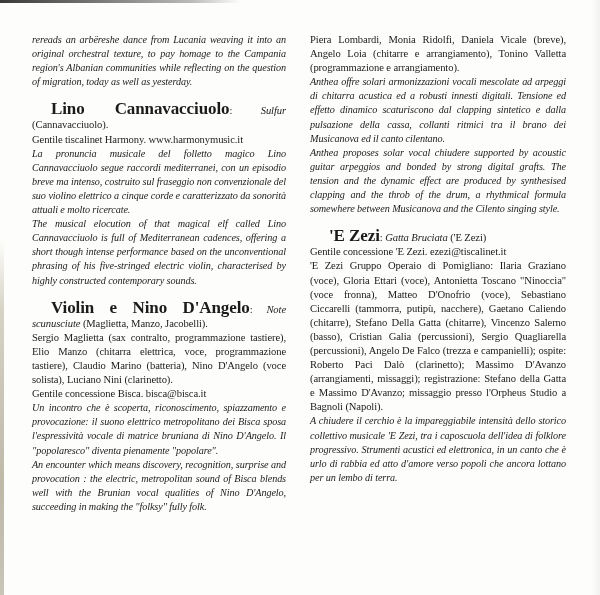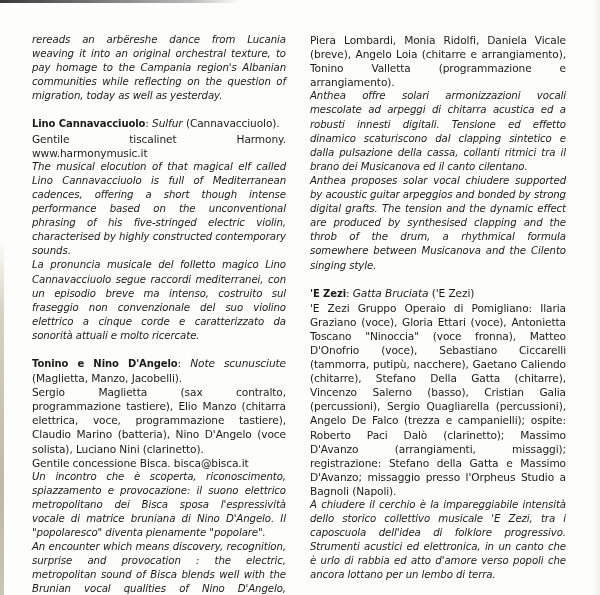--- a/index.html
+++ b/index.html
@@ -23,61 +23,62 @@
     background: linear-gradient(90deg, #fdfdfb 0%, #f1f1ef 100%);
   }
   .col {
     position: absolute; top: 33px;
     font-size: 10.2px; line-height: 14.1px;
     text-align: justify;
     letter-spacing: -0.1px;
   }
   .col.left { left: 32px; width: 254px; }
   .col.right { left: 310px; width: 256px; top: 33px; }
-  .col p { margin: 0; }
+  .col p { margin: 0; font-family: Liberation Serif, serif; }
   .it { font-style: italic; }
   .block { margin-bottom: 13px; }
-  .head .name { font-weight: bold; font-size: 10px; }
+  .head .name { font-weight: bold; font-size: 17px; margin-left: 19px; }
   .plain { font-size: 10.6px; }
 </style>
 </head>
 <body>
 
 <div class="topbar"></div>
 <div class="leftedge"></div>
 <div class="rightedge"></div>
 
 <div class="col left">
   <div class="block">
     <p class="it">rereads an arbëreshe dance from Lucania weaving it into an original orchestral texture, to pay homage to the Campania region's Albanian communities while reflecting on the question of migration, today as well as yesterday.</p>
   </div>
 
   <div class="block">
     <p class="head plain"><span class="name">Lino Cannavacciuolo</span><span>: </span><span class="it">Sulfur</span><span> (Cannavacciuolo).</span></p>
     <p class="plain">Gentile tiscalinet Harmony. www.harmonymusic.it</p>
+    <p class="it">La pronuncia musicale del folletto magico Lino Cannavacciuolo segue raccordi mediterranei, con un episodio breve ma intenso, costruito sul fraseggio non convenzionale del suo violino elettrico a cinque corde e caratterizzato da sonorità attuali e molto ricercate.</p>
     <p class="it">The musical elocution of that magical elf called Lino Cannavacciuolo is full of Mediterranean cadences, offering a short though intense performance based on the unconventional phrasing of his five-stringed electric violin, characterised by highly constructed contemporary sounds.</p>
-    <p class="it">La pronuncia musicale del folletto magico Lino Cannavacciuolo segue raccordi mediterranei, con un episodio breve ma intenso, costruito sul fraseggio non convenzionale del suo violino elettrico a cinque corde e caratterizzato da sonorità attuali e molto ricercate.</p>
   </div>
 
   <div class="block">
-    <p class="head plain"><span class="name">Tonino e Nino D'Angelo</span><span>: </span><span class="it">Note scunusciute</span><span> (Maglietta, Manzo, Jacobelli).</span></p>
+    <p class="head plain"><span class="name">Violin e Nino D'Angelo</span><span>: </span><span class="it">Note scunusciute</span><span> (Maglietta, Manzo, Jacobelli).</span></p>
     <p class="plain">Sergio Maglietta (sax contralto, programmazione tastiere), Elio Manzo (chitarra elettrica, voce, programmazione tastiere), Claudio Marino (batteria), Nino D'Angelo (voce solista), Luciano Nini (clarinetto).</p>
     <p class="plain">Gentile concessione Bisca. bisca@bisca.it</p>
     <p class="it">Un incontro che è scoperta, riconoscimento, spiazzamento e provocazione: il suono elettrico metropolitano dei Bisca sposa l'espressività vocale di matrice bruniana di Nino D'Angelo. Il "popolaresco" diventa pienamente "popolare".</p>
     <p class="it">An encounter which means discovery, recognition, surprise and provocation : the electric, metropolitan sound of Bisca blends well with the Brunian vocal qualities of Nino D'Angelo, succeeding in making the "folksy" fully folk.</p>
   </div>
 
 </div>
 
 <div class="col right">
   <div class="block">
     <p class="plain">Piera Lombardi, Monia Ridolfi, Daniela Vicale (breve), Angelo Loia (chitarre e arrangiamento), Tonino Valletta (programmazione e arrangiamento).</p>
     <p class="it">Anthea offre solari armonizzazioni vocali mescolate ad arpeggi di chitarra acustica ed a robusti innesti digitali. Tensione ed effetto dinamico scaturiscono dal clapping sintetico e dalla pulsazione della cassa, collanti ritmici tra il brano dei Musicanova ed il canto cilentano.</p>
     <p class="it">Anthea proposes solar vocal chiudere supported by acoustic guitar arpeggios and bonded by strong digital grafts. The tension and the dynamic effect are produced by synthesised clapping and the throb of the drum, a rhythmical formula somewhere between Musicanova and the Cilento singing style.</p>
   </div>
 
   <div class="block">
     <p class="head plain"><span class="name">'E Zezi</span><span>: </span><span class="it">Gatta Bruciata</span><span> ('E Zezi)</span></p>
+    <p class="plain">Gentile concessione 'E Zezi. ezezi@tiscalinet.it</p>
     <p class="plain">'E Zezi Gruppo Operaio di Pomigliano: Ilaria Graziano (voce), Gloria Ettari (voce), Antonietta Toscano "Ninoccia" (voce fronna), Matteo D'Onofrio (voce), Sebastiano Ciccarelli (tammorra, putipù, nacchere), Gaetano Caliendo (chitarre), Stefano Della Gatta (chitarre), Vincenzo Salerno (basso), Cristian Galia (percussioni), Sergio Quagliarella (percussioni), Angelo De Falco (trezza e campanielli); ospite: Roberto Paci Dalò (clarinetto); Massimo D'Avanzo (arrangiamenti, missaggi); registrazione: Stefano della Gatta e Massimo D'Avanzo; missaggio presso l'Orpheus Studio a Bagnoli (Napoli).</p>
     <p class="it">A chiudere il cerchio è la impareggiabile intensità dello storico collettivo musicale 'E Zezi, tra i caposcuola dell'idea di folklore progressivo. Strumenti acustici ed elettronica, in un canto che è urlo di rabbia ed atto d'amore verso popoli che ancora lottano per un lembo di terra.</p>
 
   </div>
 </div>
 
 </body></html>

